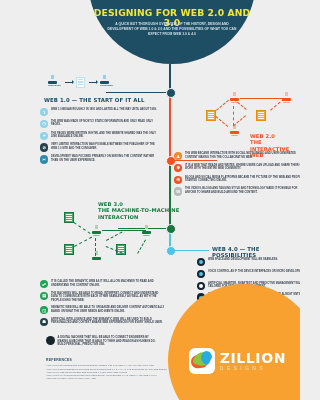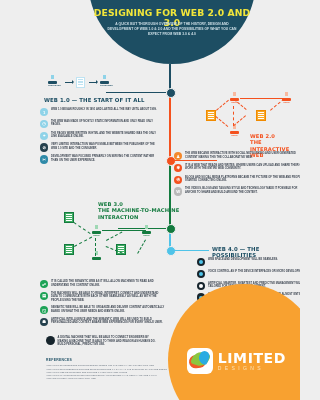--- a/index.html
+++ b/index.html
@@ -403,18 +403,18 @@
   </div>
 
   <div class="logo-circle"></div>
   <div class="logo-wrap">
     <div class="logo-mark">
       <span class="sw1"></span>
         <span class="sw2"></span>
         <span class="sw3"></span>
     </div>
     <div class="logo-text">
-      <div class="ln1">LIMITED</div>
+      <div class="ln1">ZILLION</div>
       <div class="ln2">DESIGNS</div>
     </div>
   </div>
 
 </div>
 
 </body></html>

